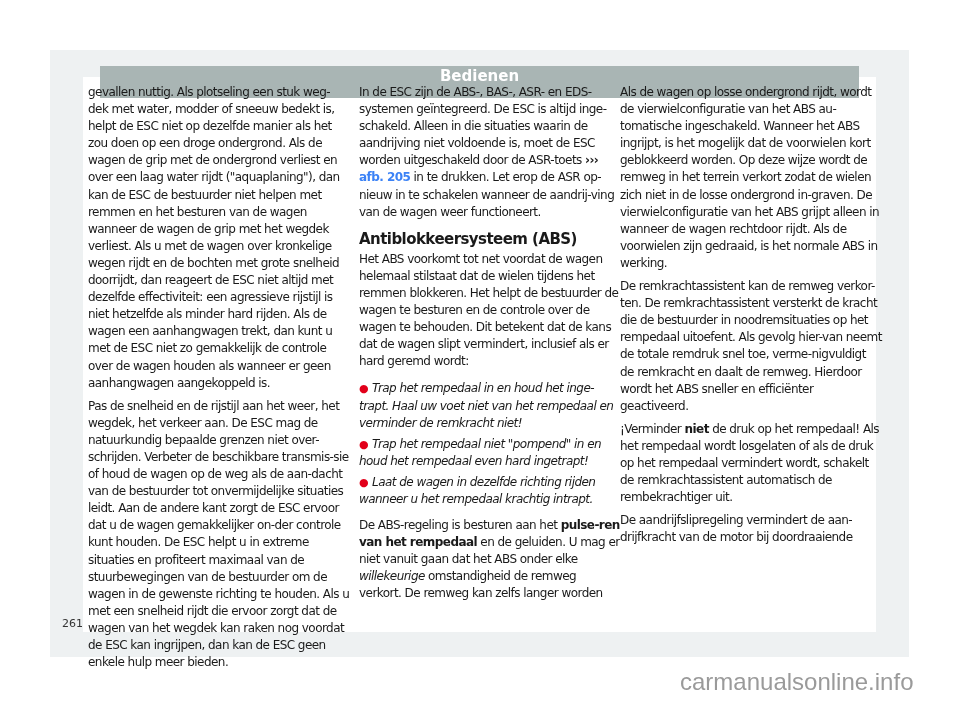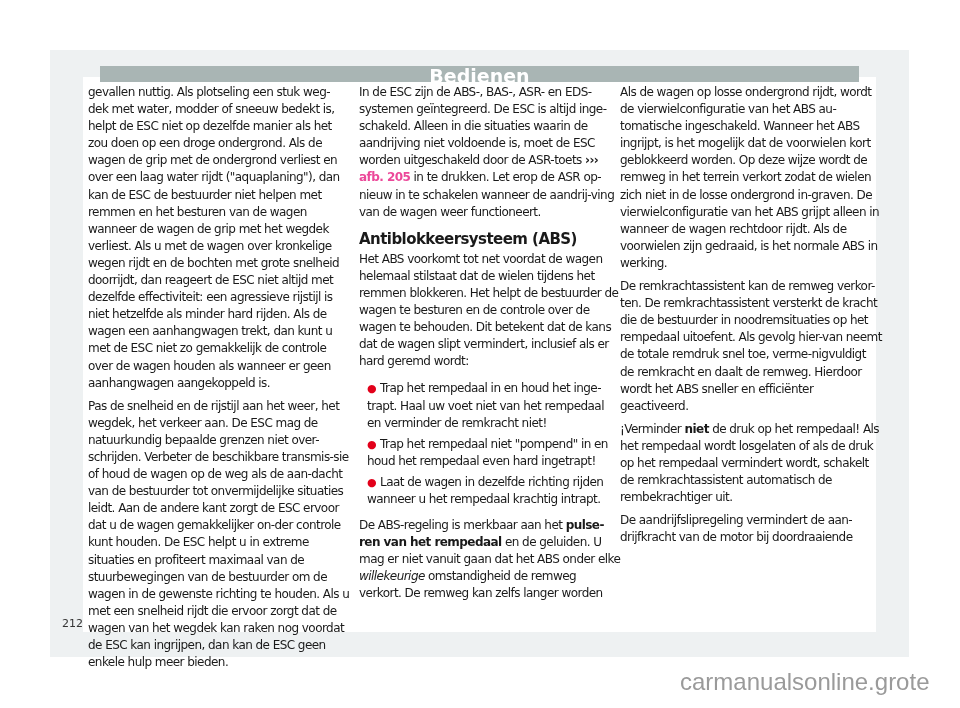--- a/index.html
+++ b/index.html
@@ -1,32 +1,32 @@
 <!DOCTYPE html>
 <html><head>
 <meta charset="utf-8">
 <style>
   html, body { margin:0; padding:0; background:#ffffff; }
   body { width:960px; height:708px; position:relative; overflow:hidden;
          font-family:"DejaVu Sans Condensed","DejaVu Sans","Liberation Sans",sans-serif; }
   .frame { position:absolute; left:50px; top:50px; width:859px; height:607px; background:#eef1f2; }
   .paper { position:absolute; left:83px; top:77px; width:793px; height:555px; background:#ffffff; }
-  .header { position:absolute; left:100px; top:66px; width:759px; height:16px; background:#a9b5b4;
-            color:#ffffff; font-weight:bold; font-size:19px; line-height:20px; text-align:center;
+  .header { position:absolute; left:100px; top:66px; width:759px; height:32px; background:#a9b5b4;
+            color:#ffffff; font-weight:bold; font-size:15px; line-height:20px; text-align:center;
             font-family:"DejaVu Sans","Liberation Sans",sans-serif; }
   .col { position:absolute; top:84px; width:262px; font-size:12px; line-height:17.1px; color:#1a1a1a;
          font-family:"DejaVu Sans","Liberation Sans",sans-serif; letter-spacing:-0.55px; }
   .col1 { left:88px; }
   .col2 { left:359px; }
   .col3 { left:620px; }
   .col p { margin:0 0 6px 0; }
   .col h3 { margin:10px 0 3px 0; font-size:15px; font-weight:bold; line-height:17px; }
-  .bullet { margin:0 0 4px 8px; }
+  .bullet { margin:0 0 4px 0;font-style:italic; }
   .dot { color:#e2001a; font-size:11px; margin-right:4px; }
-  .link { color:#ec4899; font-weight:bold; }
+  .link { color:#3b82f6; font-weight:bold; }
   .arrow { font-weight:bold; color:#1a1a1a; }
   .pagenum { position:absolute; left:62px; top:617px; font-size:11px; color:#333; 
              font-family:"DejaVu Sans","Liberation Sans",sans-serif; }
   .watermark { position:absolute; left:680px; top:668px; font-size:24px; color:#9a9a9a;
                font-family:"Liberation Sans",sans-serif; letter-spacing:0px; }
 </style>
 </head>
 <body>
 
 <div class="frame"></div>
@@ -43,27 +43,27 @@
     <span>In de ESC zijn de ABS-, BAS-, ASR- en EDS-systemen geïntegreerd. De ESC is altijd inge-schakeld. Alleen in die situaties waarin de aandrijving niet voldoende is, moet de ESC worden uitgeschakeld door de ASR-toets </span><span class="arrow">›››</span> <span class="link">afb. 205</span><span> in te drukken. Let erop de ASR op-nieuw in te schakelen wanneer de aandrij-ving van de wagen weer functioneert.</span>
   </p>
   <h3>Antiblokkeersysteem (ABS)</h3>
   <p>Het ABS voorkomt tot net voordat de wagen helemaal stilstaat dat de wielen tijdens het remmen blokkeren. Het helpt de bestuurder de wagen te besturen en de controle over de wagen te behouden. Dit betekent dat de kans dat de wagen slipt vermindert, inclusief als er hard geremd wordt:</p>
   <div style="height:4px"></div>
   <div class="bullet"><span class="dot">●</span><span>Trap het rempedaal in en houd het inge-trapt. Haal uw voet niet van het rempedaal en verminder de remkracht niet!</span></div>
   <div class="bullet"><span class="dot">●</span><span>Trap het rempedaal niet "pompend" in en houd het rempedaal even hard ingetrapt!</span></div>
   <div class="bullet"><span class="dot">●</span><span>Laat de wagen in dezelfde richting rijden wanneer u het rempedaal krachtig intrapt.</span></div>
   <div style="height:5px"></div>
   <p>
-    <span>De ABS-regeling is merkbaar aan het </span><b>pulse-ren van het rempedaal</b><span> en de geluiden. U mag er niet vanuit gaan dat het ABS onder elke </span><i>willekeurige</i><span> omstandigheid de remweg verkort. De remweg kan zelfs langer worden</span>
+    <span>De ABS-regeling is besturen aan het </span><b>pulse-ren van het rempedaal</b><span> en de geluiden. U mag er niet vanuit gaan dat het ABS onder elke </span><i>willekeurige</i><span> omstandigheid de remweg verkort. De remweg kan zelfs langer worden</span>
   </p>
 </div>
 
 <div class="col col3">
   <p>Als de wagen op losse ondergrond rijdt, wordt de vierwielconfiguratie van het ABS au-tomatische ingeschakeld. Wanneer het ABS ingrijpt, is het mogelijk dat de voorwielen kort geblokkeerd worden. Op deze wijze wordt de remweg in het terrein verkort zodat de wielen zich niet in de losse ondergrond in-graven. De vierwielconfiguratie van het ABS grijpt alleen in wanneer de wagen rechtdoor rijdt. Als de voorwielen zijn gedraaid, is het normale ABS in werking.</p>
   <p>De remkrachtassistent kan de remweg verkor-ten. De remkrachtassistent versterkt de kracht die de bestuurder in noodremsituaties op het rempedaal uitoefent. Als gevolg hier-van neemt de totale remdruk snel toe, verme-nigvuldigt de remkracht en daalt de remweg. Hierdoor wordt het ABS sneller en efficiënter geactiveerd.</p>
   <p>
     <span>¡Verminder </span><b>niet</b><span> de druk op het rempedaal! Als het rempedaal wordt losgelaten of als de druk op het rempedaal vermindert wordt, schakelt de remkrachtassistent automatisch de rembekrachtiger uit.</span>
   </p>
   <p>De aandrijfslipregeling vermindert de aan-drijfkracht van de motor bij doordraaiende</p>
 </div>
 
-<div class="pagenum">212</div>
-<div class="watermark">carmanualsonline.grote</div>
+<div class="pagenum">261</div>
+<div class="watermark">carmanualsonline.info</div>
 
 </body></html>

